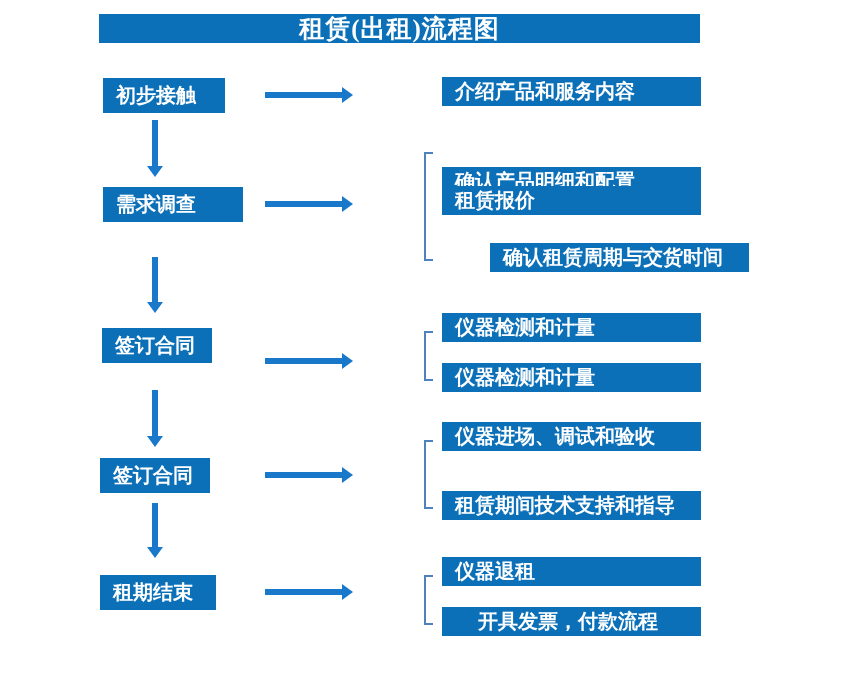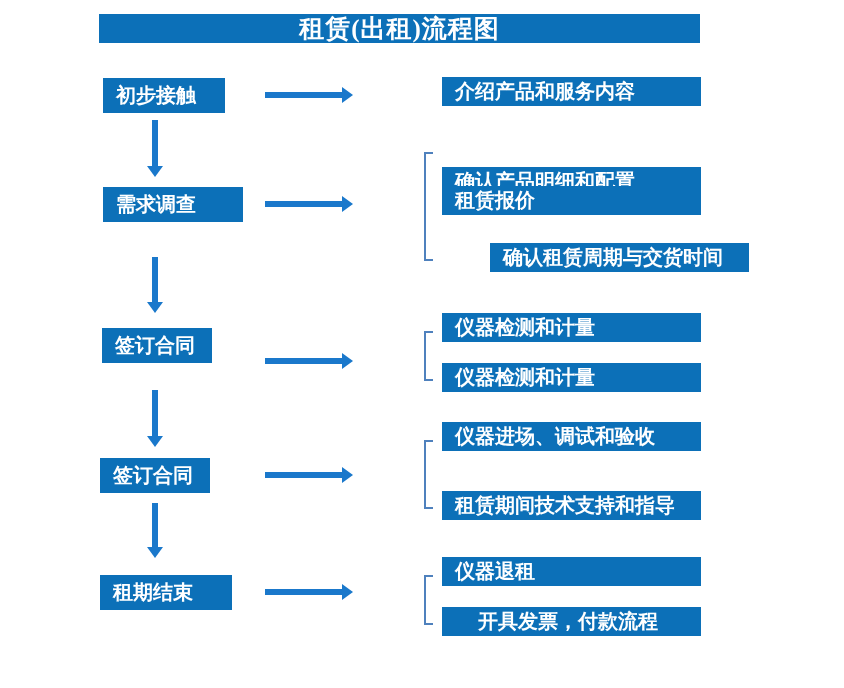--- a/index.html
+++ b/index.html
@@ -61,21 +61,21 @@
 <body>
 
 <div id="canvas">
 
   <div class="titlebar">租赁(出租)流程图</div>
 
   <div class="stepbox" style="left:103px; top:78px;  width:122px;">初步接触</div>
   <div class="stepbox" style="left:103px; top:187px; width:140px;">需求调查</div>
   <div class="stepbox" style="left:102px; top:328px; width:110px;">签订合同</div>
   <div class="stepbox" style="left:100px; top:458px; width:110px;">签订合同</div>
-  <div class="stepbox" style="left:100px; top:575px; width:132px;">租期结束</div>
+  <div class="stepbox" style="left:100px; top:575px; width:116px;">租期结束</div>
 
   <div class="varrow" style="top:120px; height:57px;">
     <div class="stem"></div>
     <div class="head"></div>
   </div>
   <div class="varrow" style="top:257px; height:56px;">
     <div class="stem"></div>
     <div class="head"></div>
   </div>
   <div class="varrow" style="top:390px; height:57px;">

